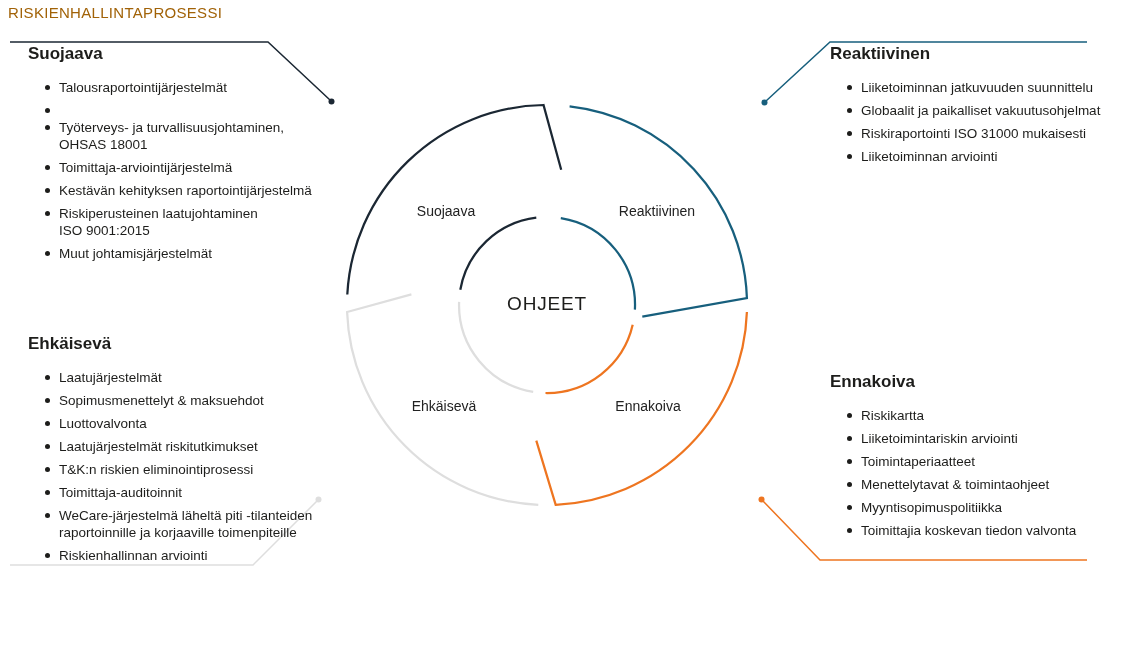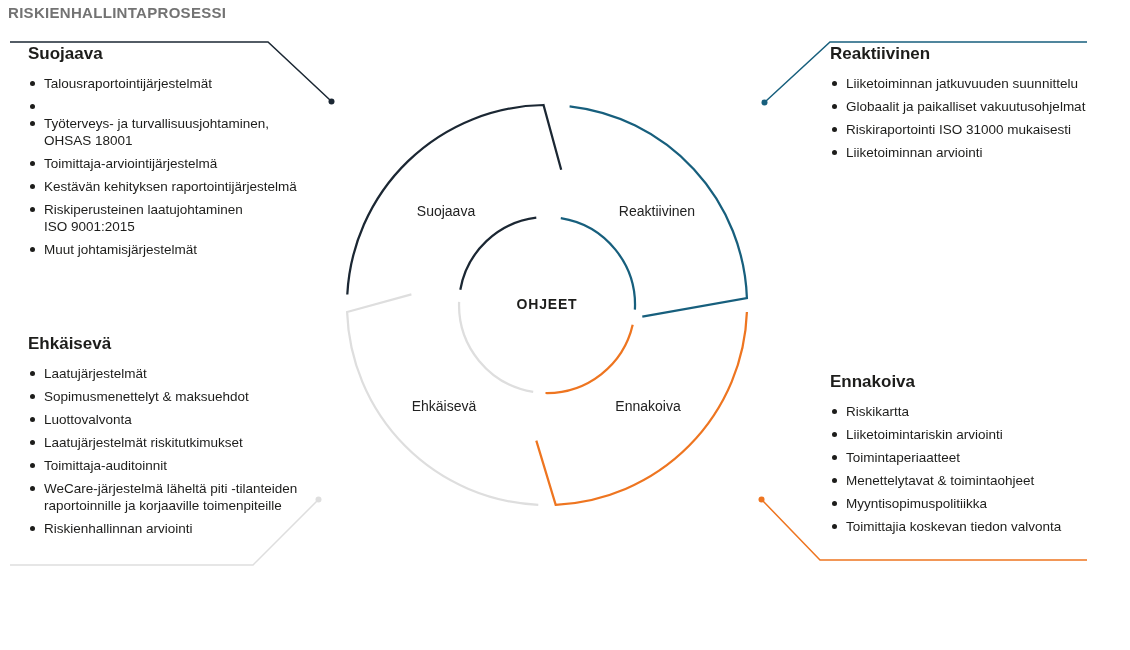--- a/index.html
+++ b/index.html
@@ -1,37 +1,37 @@
 <!DOCTYPE html>
 <html><head>
 <meta charset="utf-8">
 <style>
   html,body{margin:0;padding:0;background:#fff}
   body{width:1130px;height:650px;position:relative;overflow:hidden;
        font-family:"Liberation Sans", sans-serif;color:#1d1d1b}
 
-  .page-title{position:absolute;left:8px;top:4px;font-size:15px;font-weight:bold;
-              letter-spacing:.3px;color:#737373}
+  .page-title{position:absolute;left:8px;top:4px;font-size:15px;font-weight:normal;
+              letter-spacing:.3px;color:#a16207}
 
   svg.art{position:absolute;left:0;top:0;pointer-events:none}
   .arc{fill:none;stroke-width:2.25px}
   .conn{fill:none;stroke-width:1.5px}
 
   .panel{position:absolute}
   .panel h2{margin:0 0 11px 0;font-size:17px;line-height:20px;font-weight:bold;color:#1d1d1b}
-  .bullet-list{list-style:none;margin:0;padding:0}
+  .bullet-list{list-style:none;margin:15px;padding:0}
   .bullet-list li{display:flex;margin-bottom:6px}
   .bullet-list .dot{flex:0 0 auto;width:5px;height:5px;border-radius:50%;
                     background:#1d1d1b;margin:6px 9px 0 2px}
   .bullet-list .txt{font-size:13.5px;line-height:17px;color:#1d1d1b;white-space:pre-line}
 
   .ring-label{position:absolute;transform:translate(-50%,-50%);font-size:14px;
               color:#222;white-space:nowrap}
-  .center-label{position:absolute;transform:translate(-50%,-50%);font-size:14px;
-                font-weight:bold;letter-spacing:.8px;color:#1d1d1b;white-space:nowrap}
+  .center-label{position:absolute;transform:translate(-50%,-50%);font-size:19px;
+                font-weight:normal;letter-spacing:.8px;color:#1d1d1b;white-space:nowrap}
 </style>
 </head>
 <body>
 
 <div class="page-title">RISKIENHALLINTAPROSESSI</div>
 
 <svg class="art" width="1130" height="650" viewBox="0 0 1130 650">
 
   <path class="conn" d="M 10 42 H 268 L 330 100" stroke="#1b2733"></path>
   <circle cx="331.5" cy="101.5" r="3" fill="#1b2733"></circle>
@@ -105,20 +105,24 @@
       <li>
         <span class="dot"></span>
         <span class="txt">Luottovalvonta</span>
       </li>
       <li>
         <span class="dot"></span>
         <span class="txt">Laatujärjestelmät riskitutkimukset</span>
       </li>
       <li>
         <span class="dot"></span>
+        <span class="txt">T&amp;K:n riskien eliminointiprosessi</span>
+      </li>
+      <li>
+        <span class="dot"></span>
         <span class="txt">Toimittaja-auditoinnit</span>
       </li>
       <li>
         <span class="dot"></span>
         <span class="txt">WeCare-järjestelmä läheltä piti -tilanteiden
 raportoinnille ja korjaaville toimenpiteille</span>
       </li>
       <li>
         <span class="dot"></span>
         <span class="txt">Riskienhallinnan arviointi</span>

